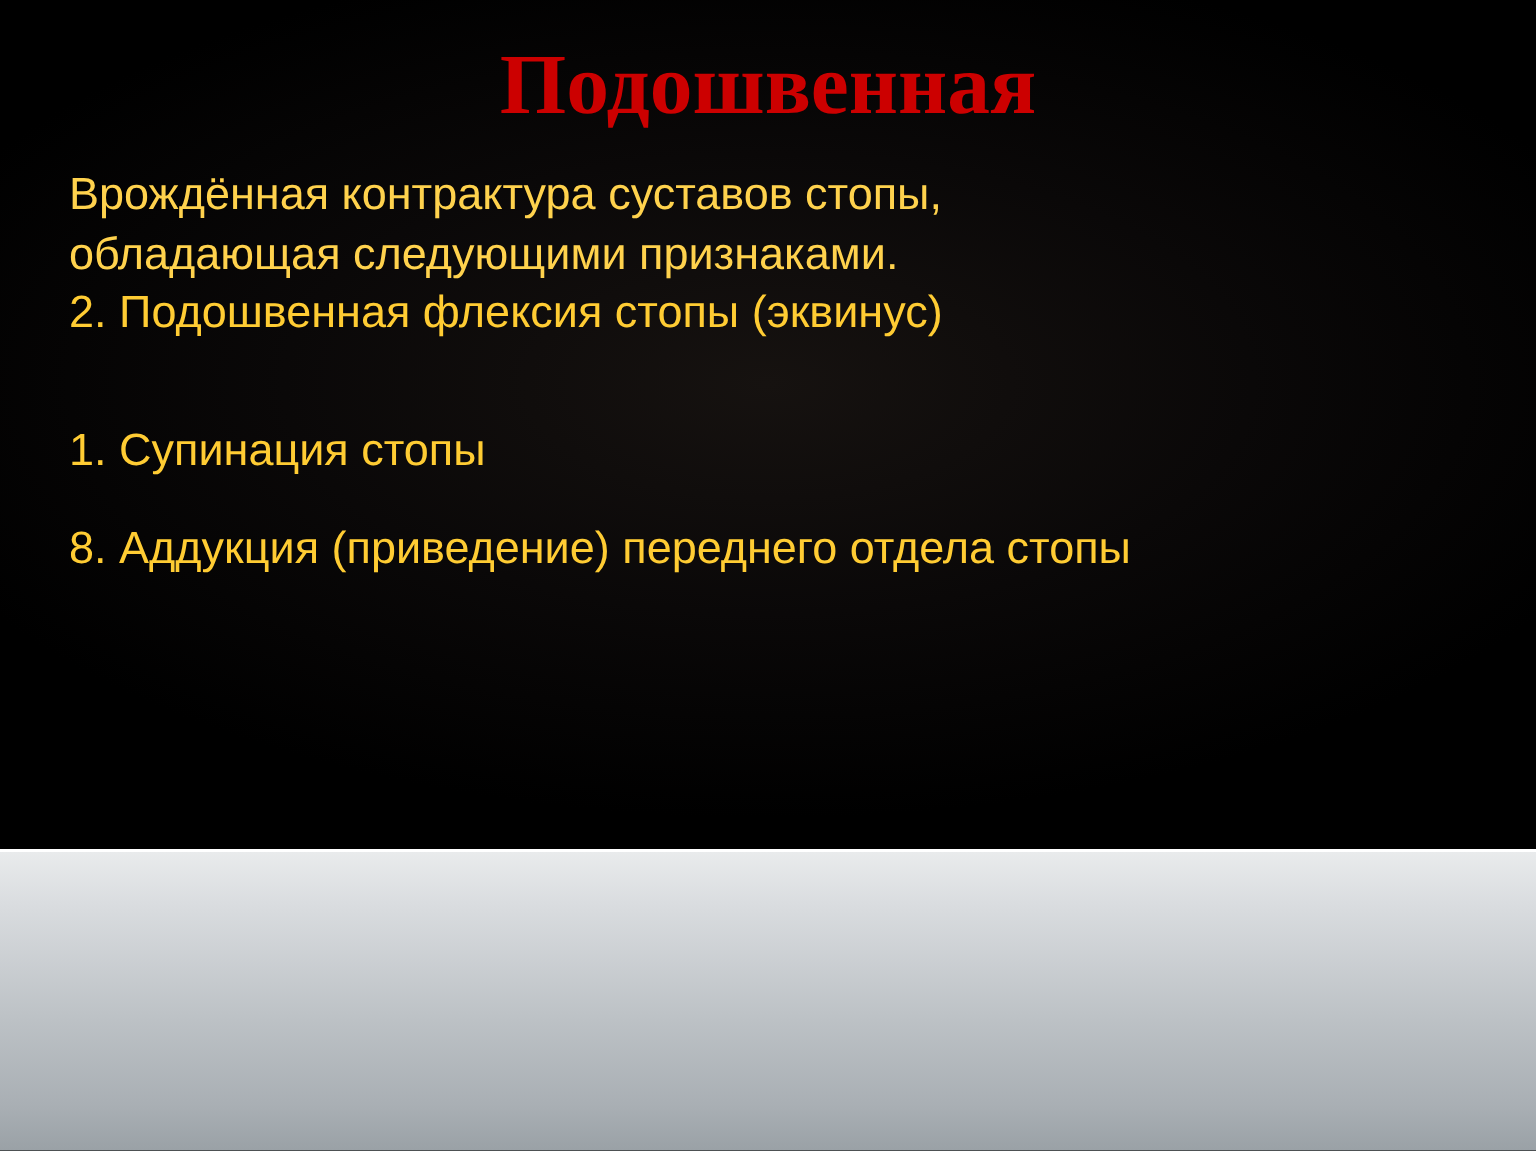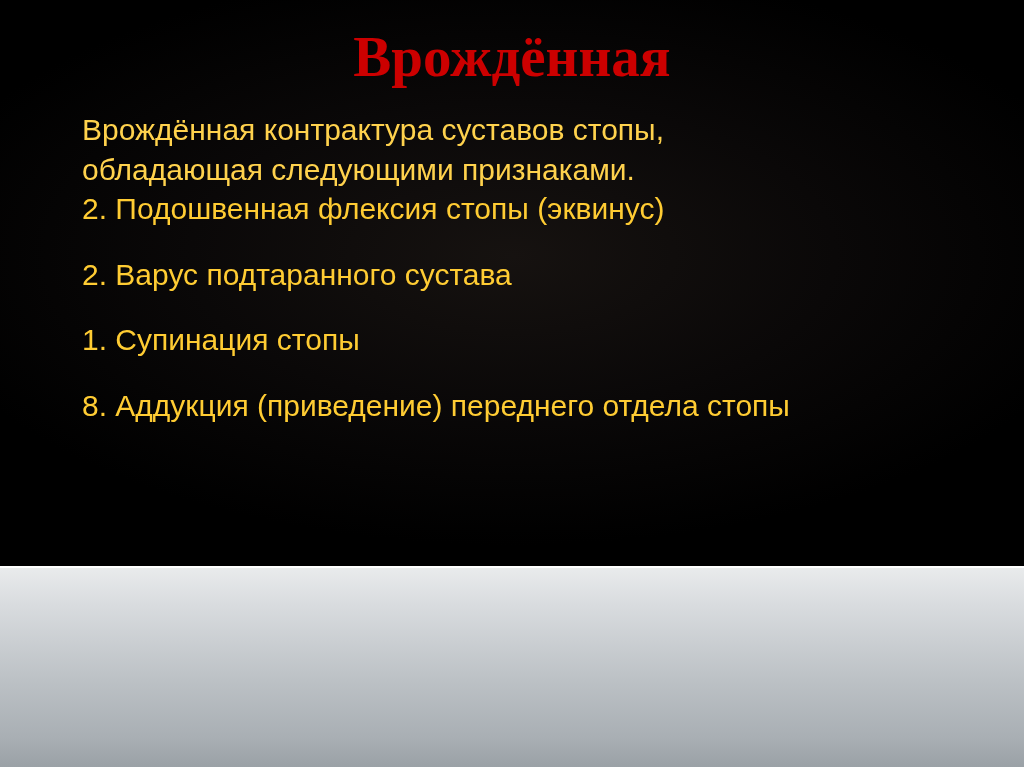--- a/index.html
+++ b/index.html
@@ -48,21 +48,20 @@
     left: 46px;
     top: 110px;
     width: 940px;
     color: #FFCC33;
     font-size: 30px;
     line-height: 1.32;
     font-weight: normal;
   }
   .line {
     white-space: nowrap;
-    margin-left: 36px;
   }
   .gap {
     height: 26px;
   }
   .lead {
     color: #FFD24D;
   }
   
   .slide-bottom {
     position: absolute;
@@ -81,28 +80,27 @@
     background: #ffffff;
   }
 </style>
 </head>
 <body>
 
 <div class="slide">
 
   <div class="slide-top">
 
-    <div class="title">Врождённая</div>
+    <div class="title">Подошвенная</div>
 
     <div class="body-block">
       <div class="line lead">Врождённая контрактура суставов стопы,</div>
       <div class="line lead">обладающая следующими признаками.</div>
       <div class="line">2. Подошвенная флексия стопы (эквинус)</div>
       <div class="gap"></div>
-      <div class="line">2. Варус подтаранного сустава</div>
       <div class="gap"></div>
       <div class="line">1. Супинация стопы</div>
       <div class="gap"></div>
       <div class="line">8. Аддукция (приведение) переднего отдела стопы</div>
     </div>
 
   </div>
 
   <div class="divider"></div>
   <div class="slide-bottom"></div>

